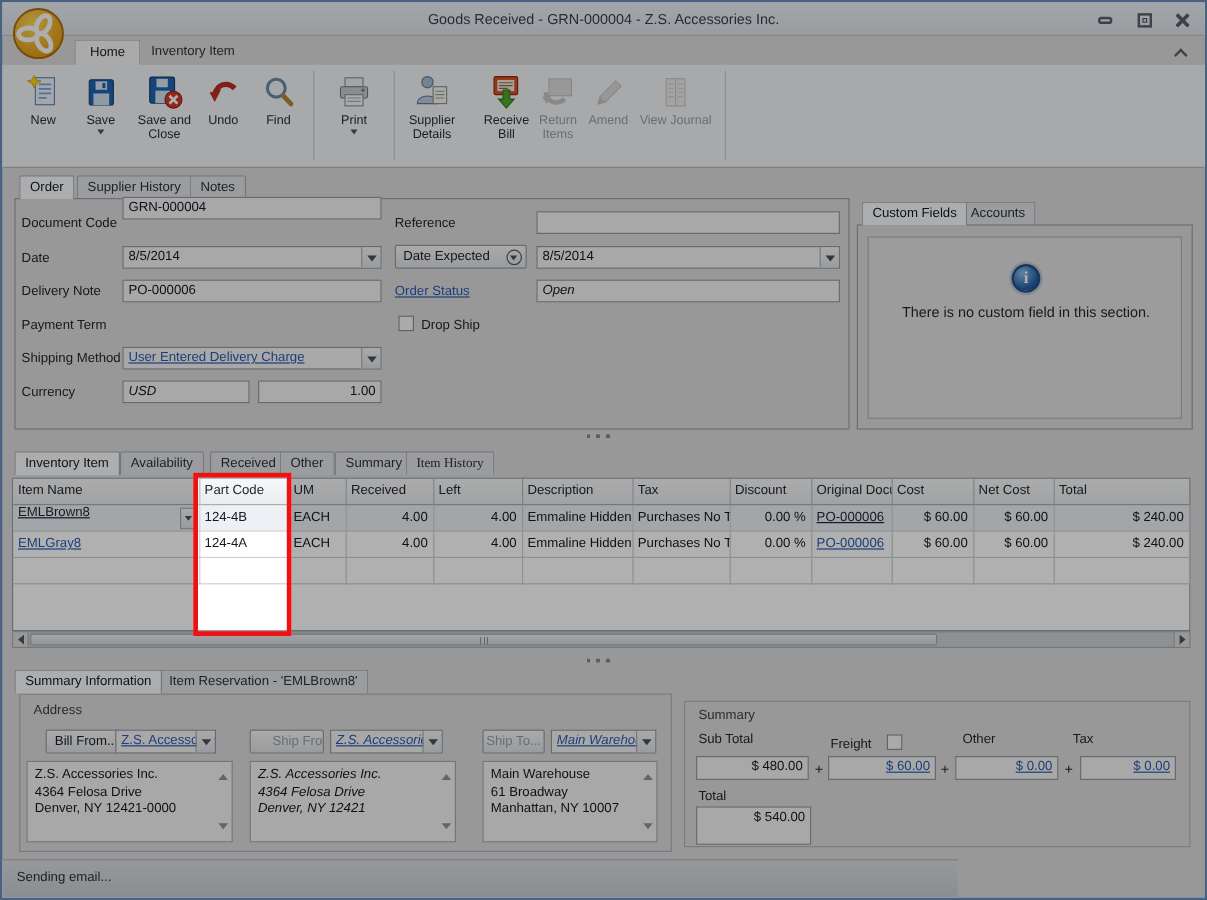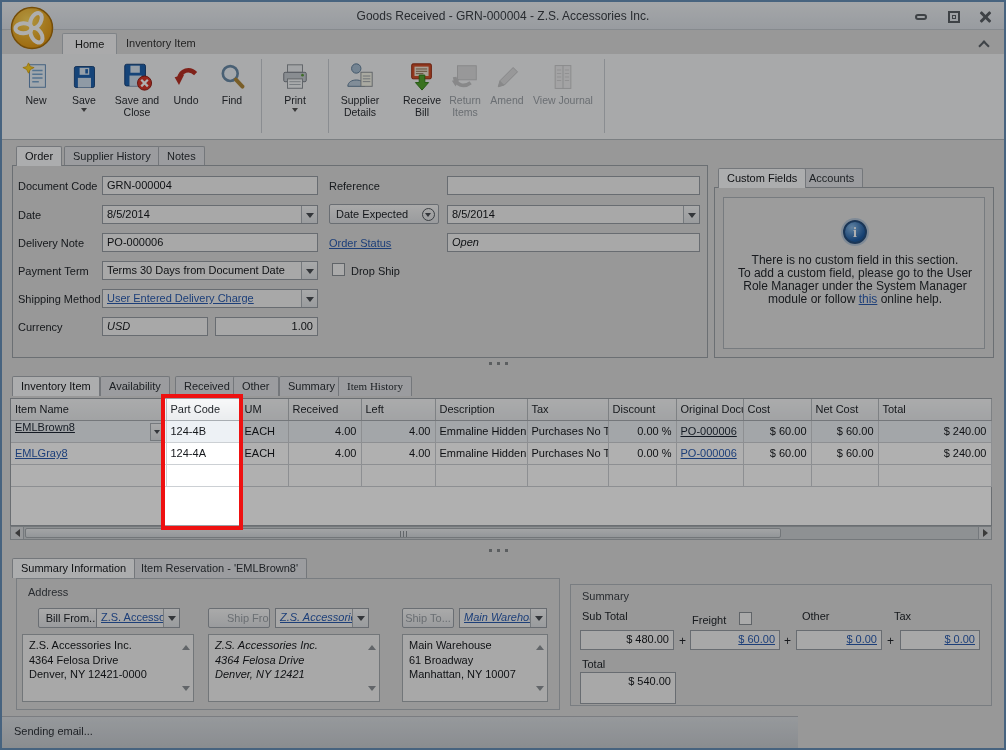--- a/index.html
+++ b/index.html
@@ -260,21 +260,21 @@
     <div class="rgroup-label" style="left:330px;width:272px;">Tools</div>
   </div>
 
   <div class="tab active" style="left:14px;top:144px;">Order</div>
   <div class="tab" style="left:62px;top:144px;">Supplier History</div>
   <div class="tab" style="left:156px;top:144px;">Notes</div>
 
   <div class="panel" style="left:10px;top:163px;width:696px;height:193px;"></div>
 
   <div class="flabel" style="left:16px;top:178px;">Document Code</div>
-  <div class="field" style="left:100px;top:174px;width:216px;">GRN-000004</div>
+  <div class="field" style="left:100px;top:162px;width:216px;">GRN-000004</div>
   <div class="flabel" style="left:327px;top:178px;">Reference</div>
   <div class="field" style="left:445px;top:174px;width:253px;"></div>
 
   <div class="flabel" style="left:16px;top:207px;">Date</div>
   <div class="field combo" style="left:100px;top:203px;width:216px;">
     <span>8/5/2014</span>
     <span class="ddbtn"></span>
   </div>
   <div class="btn" style="left:327px;top:202px;width:110px;text-align:left;padding:0 6px;">
     <span>Date Expected</span>
@@ -284,45 +284,40 @@
     <span>8/5/2014</span>
     <span class="ddbtn"></span>
   </div>
 
   <div class="flabel" style="left:16px;top:235px;">Delivery Note</div>
   <div class="field" style="left:100px;top:231px;width:216px;">PO-000006</div>
   <div class="flabel" style="left:327px;top:235px;"><span class="lnk">Order Status</span></div>
   <div class="field it" style="left:445px;top:231px;width:253px;">Open</div>
 
   <div class="flabel" style="left:16px;top:263px;">Payment Term</div>
-  <div class="field combo" style="left:100px;top:259px;width:216px;">
-    <span>Terms 30 Days from Document Date</span>
-    <span class="ddbtn"></span>
-  </div>
   <div class="cb" style="left:330px;top:261px;"></div>
   <div class="flabel" style="left:349px;top:263px;">Drop Ship</div>
 
   <div class="flabel" style="left:16px;top:291px;">Shipping Method</div>
   <div class="field combo" style="left:100px;top:287px;width:216px;">
     <span class="lnk">User Entered Delivery Charge</span>
     <span class="ddbtn"></span>
   </div>
 
   <div class="flabel" style="left:16px;top:319px;">Currency</div>
   <div class="field it" style="left:100px;top:315px;width:106px;">USD</div>
   <div class="field right" style="left:213px;top:315px;width:103px;">1.00</div>
 
   <div class="tab active" style="left:716px;top:166px;">Custom Fields</div>
   <div class="tab" style="left:798px;top:166px;">Accounts</div>
   <div class="panel" style="left:712px;top:185px;width:280px;height:171px;">
     <div class="abs" style="left:8px;top:9px;width:262px;height:152px;background:#e3e3e3;border:1px solid #adb2b8;">
       <div class="info-badge" style="left:119px;top:22px;"></div>
       <div class="abs" style="left:8px;top:56px;width:246px;text-align:center;font-size:12px;line-height:13px;color:#23272c;">
         <div>There is no custom field in this section.</div>
-        <div><span>To add a custom field, please go to the User Role Manager under the System Manager module or follow </span><span class="lnk">this</span><span> online help.</span></div>
       </div>
     </div>
   </div>
 
   <div class="dots" style="left:487px;top:360px;"></div>
 
   <div class="tab active" style="left:10px;top:374px;">Inventory Item</div>
   <div class="tab" style="left:98px;top:374px;">Availability</div>
   <div class="tab" style="left:173px;top:374px;">Received</div>
   <div class="tab" style="left:231px;top:374px;">Other</div>

